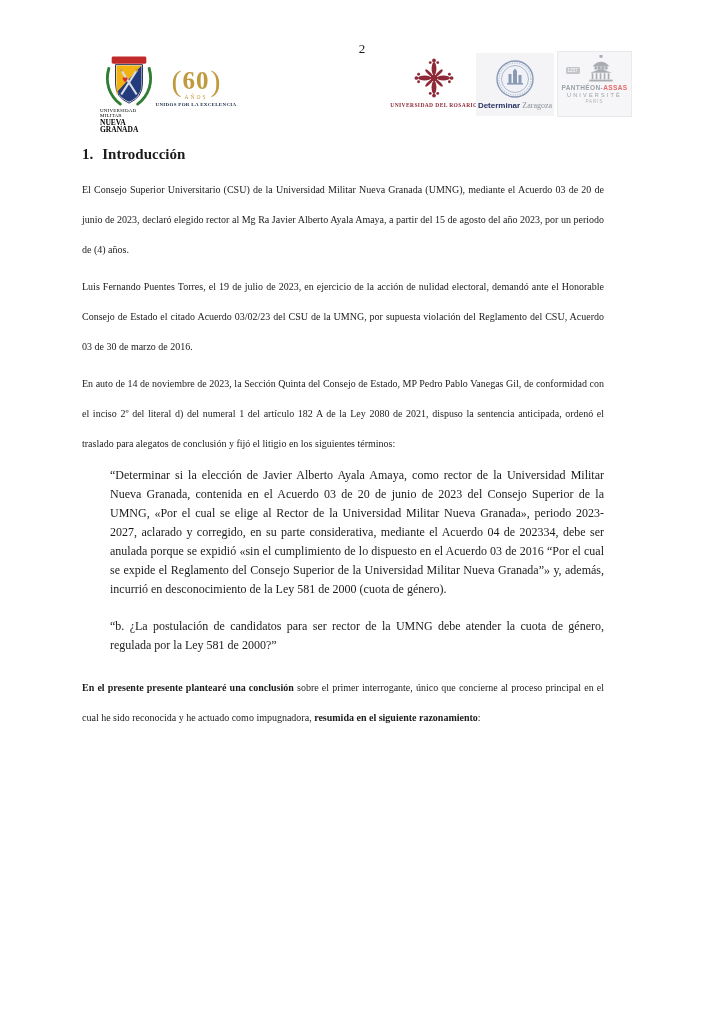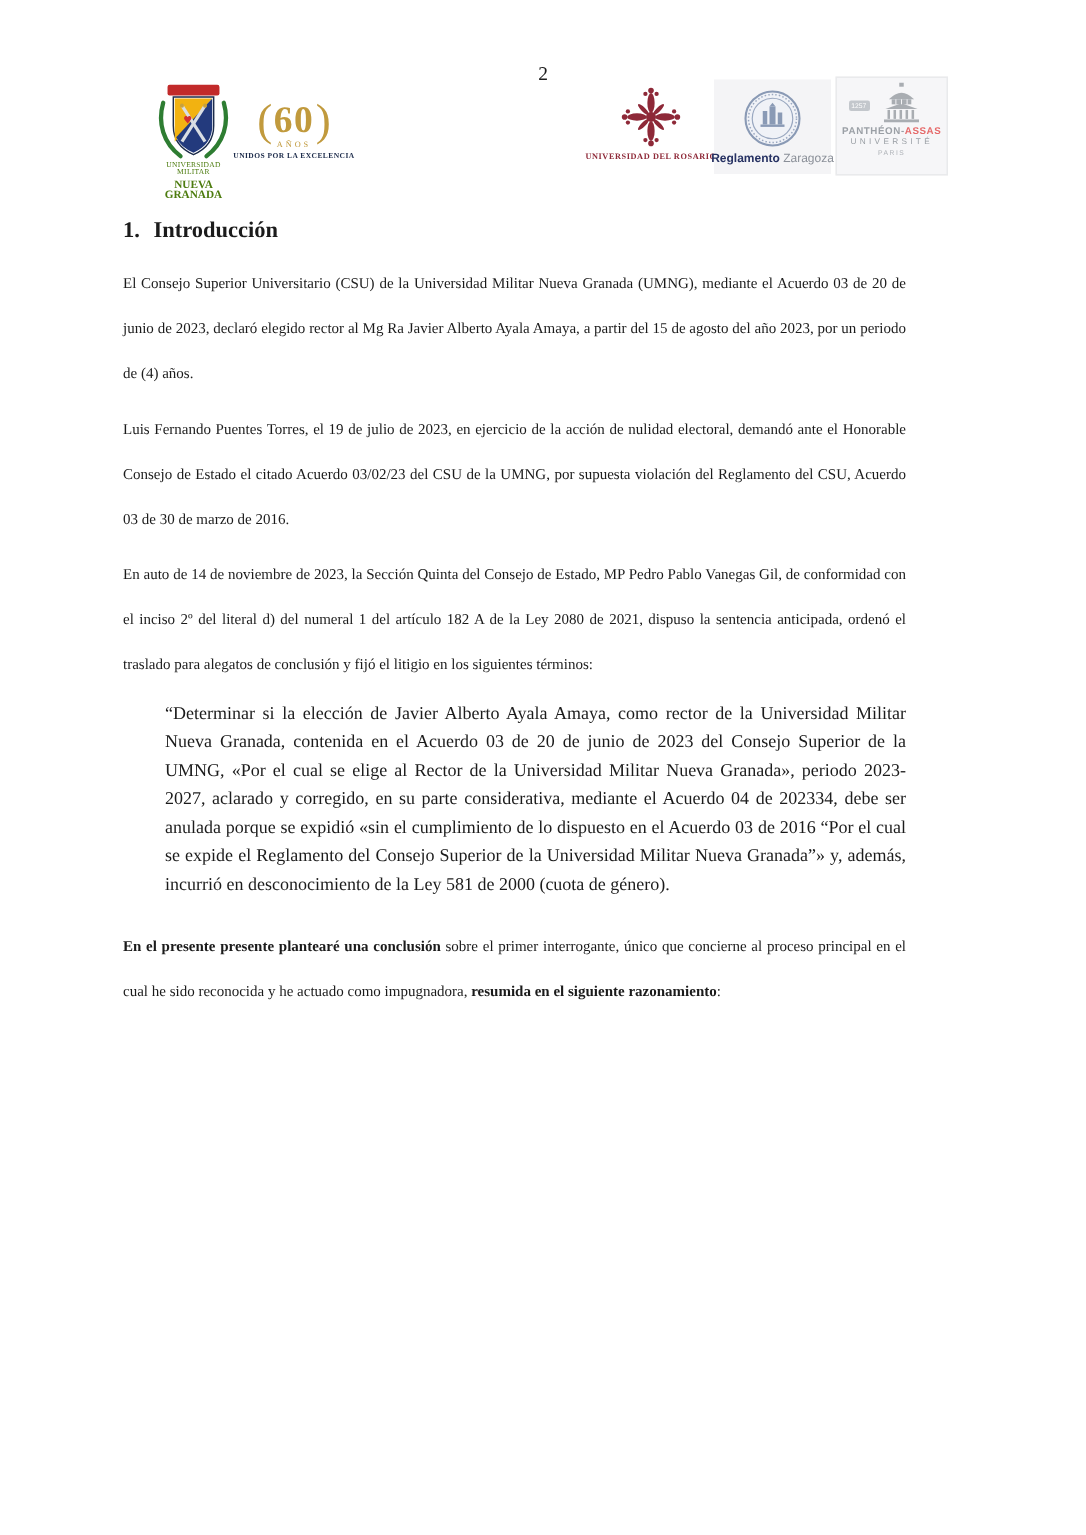--- a/index.html
+++ b/index.html
@@ -8,39 +8,39 @@
     font-family:"Liberation Serif", serif; color:#1b1b1b; overflow:hidden;
   }
   
   .page-number {
     position:absolute; top:41px; left:0; width:100%;
     text-align:center; font-size:13px;
   }
   
   .logo { position:absolute; display:flex; flex-direction:column; align-items:center; }
   .logo-umng { left:100px; top:55px; width:58px; }
-  .umng-cap { color:#4d7c0f; text-align:center; line-height:1.05; margin-top:1px; }
+  .umng-cap { color:#000000; line-height:1.05; margin-top:1px; }
   .umng-cap .l1 { font-size:5px; letter-spacing:.2px; display:block; }
   .umng-cap .l2 { font-size:7.5px; font-weight:bold; display:block; }
 
   .logo-forty { left:156px; top:66px; width:80px; }
   .forty-row { display:flex; align-items:center; gap:1px; color:#c19a3d; }
   .forty-paren { font-size:30px; line-height:30px; font-weight:normal; }
   .forty-num { font-size:25px; line-height:28px; font-weight:bold; letter-spacing:1px; }
   .forty-anios { font-size:5.5px; letter-spacing:2px; color:#c19a3d; margin-top:-2px; }
   .forty-tag { font-size:5px; color:#1c2b4a; font-weight:bold; letter-spacing:.3px; margin-top:1.5px; white-space:nowrap; }
 
   .logo-rosario { left:394px; top:56px; width:80px; }
   .rosario-cap { font-size:5.5px; font-weight:bold; color:#8e2938; letter-spacing:.4px; margin-top:2px; white-space:nowrap; }
 
   .logo-zaragoza { left:476px; top:53px; width:78px; height:63px; background:#f4f4f6;
                    justify-content:center; }
   .zgz-cap { font-size:8px; font-family:"Liberation Sans", sans-serif; margin-top:2px; white-space:nowrap; }
   .zgz-cap .b { font-weight:bold; color:#273263; }
-  .zgz-cap .g { color:#8a8f98; }
+  .zgz-cap .g { color:#8a8f98;font-family:Liberation Serif, serif; }
 
   .logo-assas { left:557px; top:51px; width:75px; height:66px; background:#f6f6f8;
                 border:1px solid #e9eaec; box-sizing:border-box; justify-content:flex-start; padding-top:3px; }
   .assas-art { position:relative; width:58px; height:28px; }
   .assas-badge {
     position:absolute; left:0px; top:12px; width:14px; height:7px; background:#c3c7cc;
     border-radius:1.5px; color:#ffffff; font-size:4.5px; line-height:7px; text-align:center;
     font-family:"Liberation Sans", sans-serif;
   }
   .assas-name { font-size:6.5px; font-weight:bold; font-family:"Liberation Sans", sans-serif;
@@ -142,21 +142,21 @@
       <circle cx="20" cy="20" r="16" fill="none" stroke="#9aa8c0" stroke-width="1" stroke-dasharray="1,1.4"></circle>
       <g fill="#8a9ab5">
         <rect x="13.5" y="15" width="3" height="9"></rect>
         <rect x="18" y="12" width="4" height="12"></rect>
         <rect x="23.5" y="16" width="3" height="8"></rect>
         <rect x="12" y="24" width="16" height="1.6"></rect>
         <polygon points="20,9.5 18,12 22,12"></polygon>
       </g>
     </svg>
     <div class="zgz-cap">
-      <span class="b">Reglamento</span>
+      <span class="b">Determinar</span>
       <span class="g">Zaragoza</span>
     </div>
   </div>
 
   <div class="logo logo-assas">
     <div class="assas-art">
       <svg width="58" height="28" viewBox="0 0 42 30" style="position:absolute;left:6px;top:0;">
         <g fill="#a9adb2">
           <rect x="19.4" y="0" width="3.2" height="3"></rect>
           <path d="M12,12 Q21,2.5 30,12 Z"></path>
@@ -192,19 +192,20 @@
     <p class="body">El Consejo Superior Universitario (CSU) de la Universidad Militar Nueva Granada (UMNG), mediante el Acuerdo 03 de 20 de junio de 2023, declaró elegido rector al Mg Ra Javier Alberto Ayala Amaya, a partir del 15 de agosto del año 2023, por un periodo de (4) años.</p>
 
     <p class="body">Luis Fernando Puentes Torres, el 19 de julio de 2023, en ejercicio de la acción de nulidad electoral, demandó ante el Honorable Consejo de Estado el citado Acuerdo 03/02/23 del CSU de la UMNG, por supuesta violación del Reglamento del CSU, Acuerdo 03 de 30 de marzo de 2016.</p>
 
     <p class="body">En auto de 14 de noviembre de 2023, la Sección Quinta del Consejo de Estado, MP Pedro Pablo Vanegas Gil, de conformidad con el inciso 2º del literal d) del numeral 1 del artículo 182 A de la Ley 2080 de 2021, dispuso la sentencia anticipada, ordenó el traslado para alegatos de conclusión y fijó el litigio en los siguientes términos:</p>
 
     <div class="quote">“Determinar si la elección de Javier Alberto Ayala Amaya, como rector de la Universidad Militar Nueva Granada, contenida en el Acuerdo 03 de 20 de junio de 2023 del Consejo Superior de la UMNG, «Por el cual se elige al Rector de la Universidad Militar Nueva Granada», periodo 2023-2027, aclarado y corregido, en su parte considerativa, mediante el Acuerdo 04 de 202334, debe ser anulada porque se expidió «sin el cumplimiento de lo dispuesto en el Acuerdo 03 de 2016 “Por el cual se expide el Reglamento del Consejo Superior de la Universidad Militar Nueva Granada”» y, además, incurrió en desconocimiento de la Ley 581 de 2000 (cuota de género).</div>
 
 
 
+    <div class="quote">“b. ¿La postulación de candidatos para ser rector de la UMNG debe atender la cuota de género, regulada por la Ley 581 de 2000?”</div>
 
     <p class="body final">
       <strong>En el presente presente plantearé una conclusión</strong><span> sobre el primer interrogante, único que concierne al proceso principal en el cual he sido reconocida y he actuado como impugnadora, </span><strong>resumida en el siguiente razonamiento</strong><span>:</span>
     </p>
   </main>
 
 </div>
 
 </body></html>

